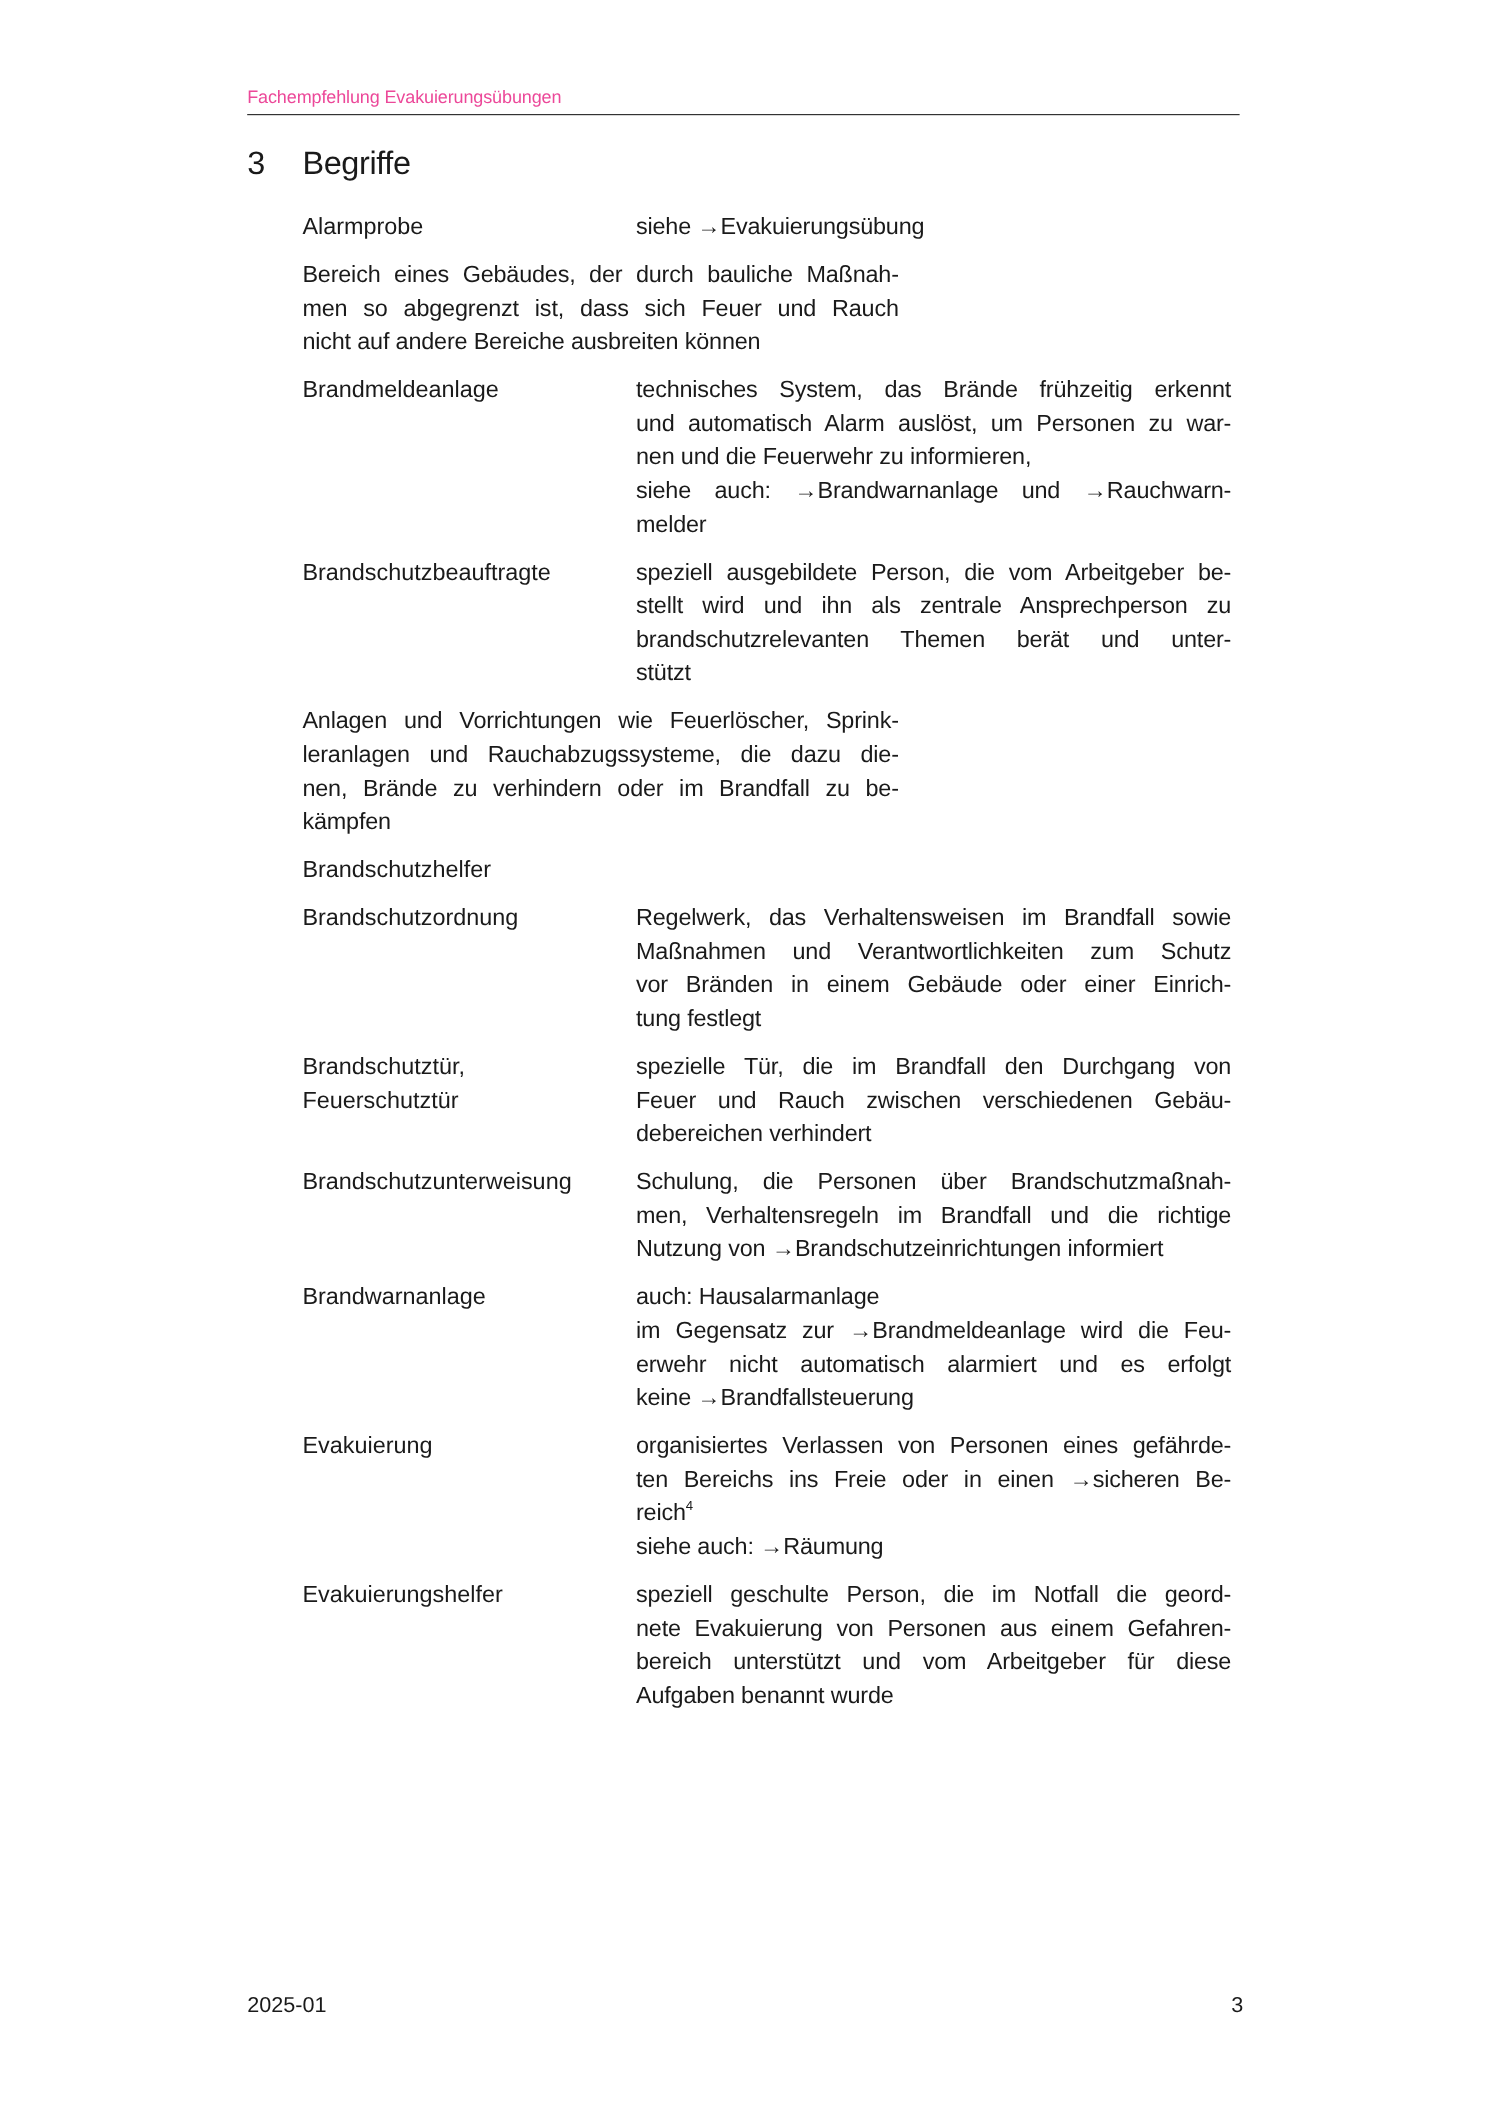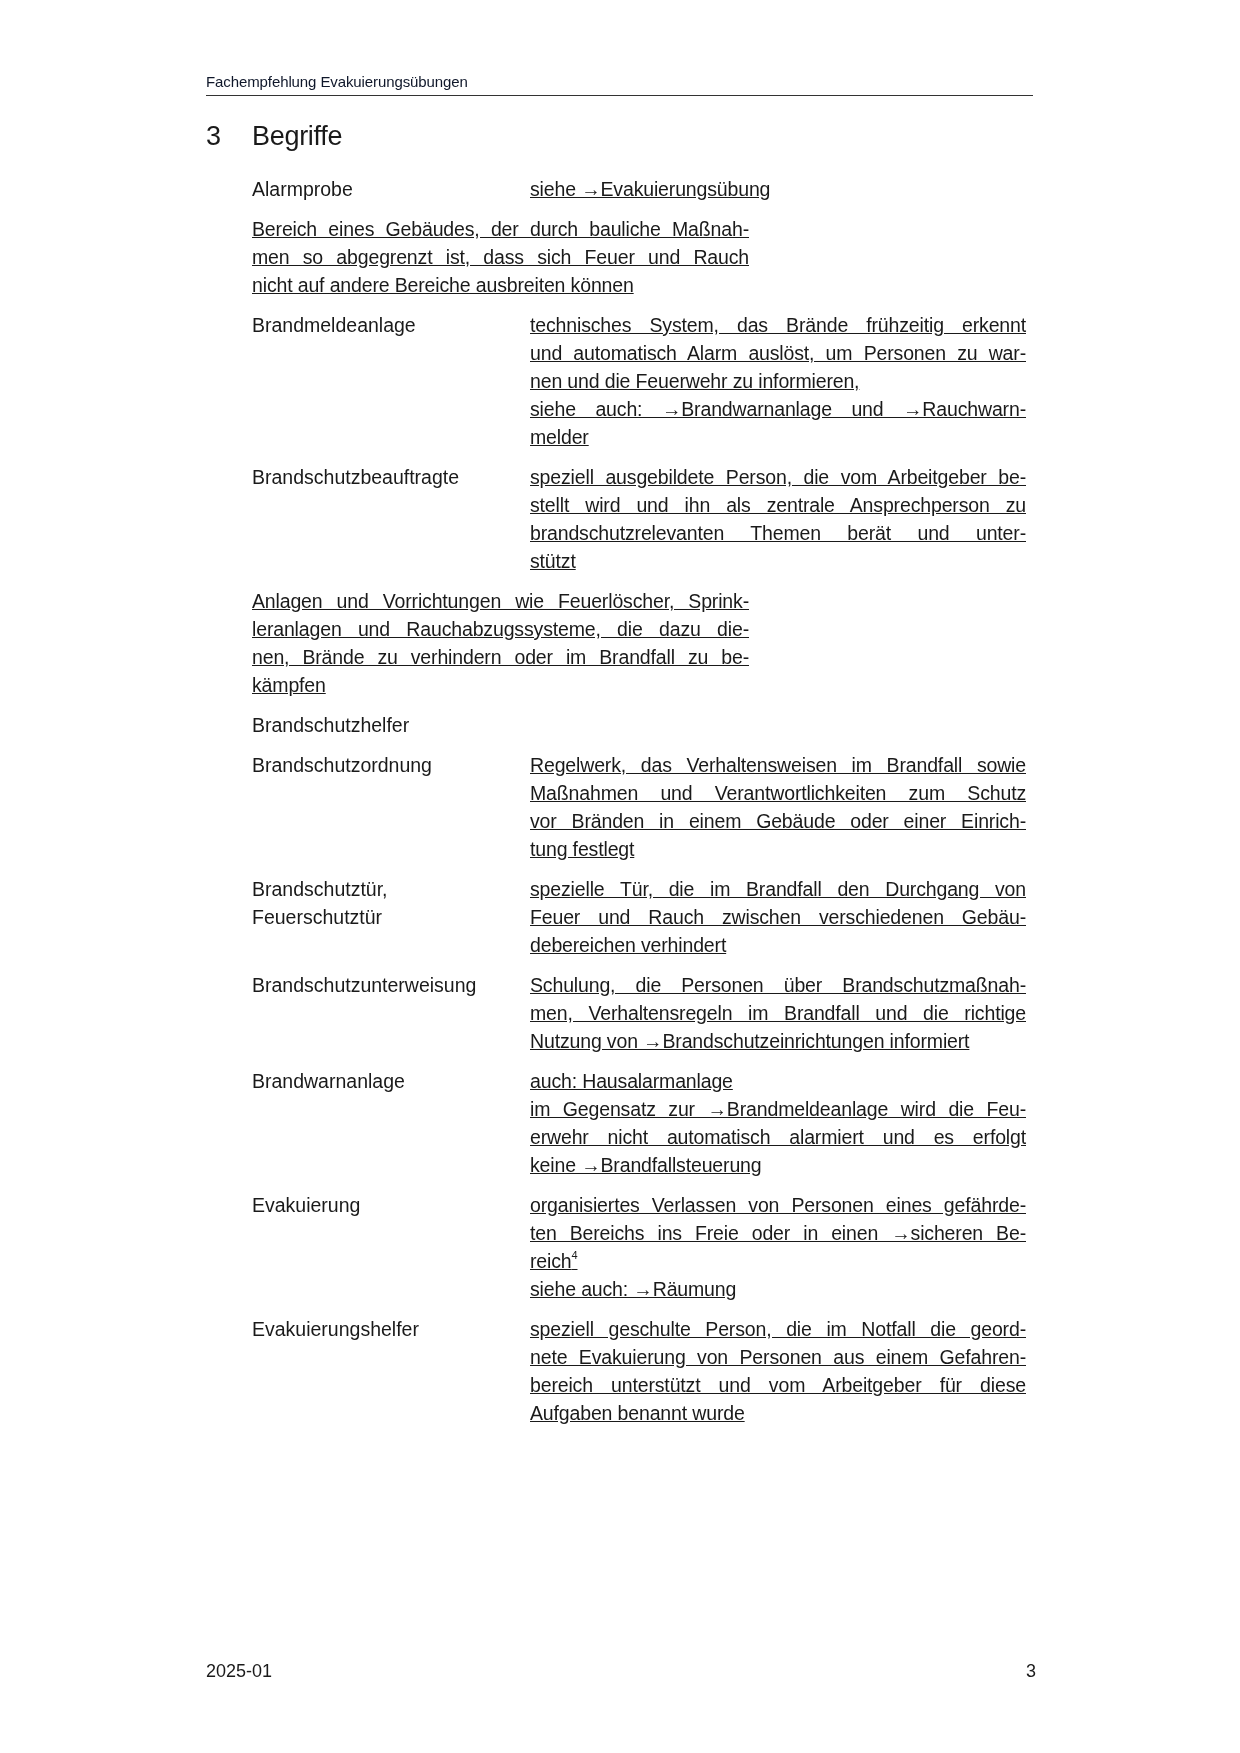--- a/index.html
+++ b/index.html
@@ -3,41 +3,41 @@
   <meta charset="utf-8">
   <style>
     html, body { margin: 0; padding: 0; background: #ffffff; }
     body {
       width: 1240px; height: 1753px; position: relative; overflow: hidden;
       font-family: "Liberation Sans", "DejaVu Sans", sans-serif;
       color: #1a1a1a;
     }
     .page-header {
       position: absolute; left: 206px; top: 72px; width: 827px;
-      font-size: 15px; line-height: 20px; color: #0f172a;
+      font-size: 15px; line-height: 20px; color: #ec4899;
       border-bottom: 1.3px solid #333;
       padding-bottom: 3px;
       letter-spacing: -0.1px;
     }
     .section-title {
       position: absolute; left: 206px; top: 118px;
       font-size: 27px; line-height: 36px; font-weight: normal;
       margin: 0; display: flex; letter-spacing: -0.3px;
     }
     .section-title .num { width: 46px; }
     .glossary {
       position: absolute; left: 252px; top: 175px; width: 774px;
     }
     .entry { display: flex; margin-bottom: 12px; }
     .term {
       width: 278px; flex: none;
       font-size: 19.5px; line-height: 28px;
       white-space: pre-line;
     }
-    .definition { width: 497px; font-size: 19.5px; line-height: 28px; text-decoration: underline; }
+    .definition { width: 497px; font-size: 19.5px; line-height: 28px; }
     .def-line {
       display: block; text-align: justify; text-align-last: justify;
       white-space: nowrap; height: 28px; letter-spacing: -0.15px;
     }
     .def-line.last { text-align-last: left; }
     .def-line sup { font-size: 11px; vertical-align: 9px; line-height: 0; }
     .page-footer {
       position: absolute; left: 206px; top: 1660px; width: 830px;
       display: flex; justify-content: space-between;
       font-size: 18px; line-height: 22px; gap: 31px;

